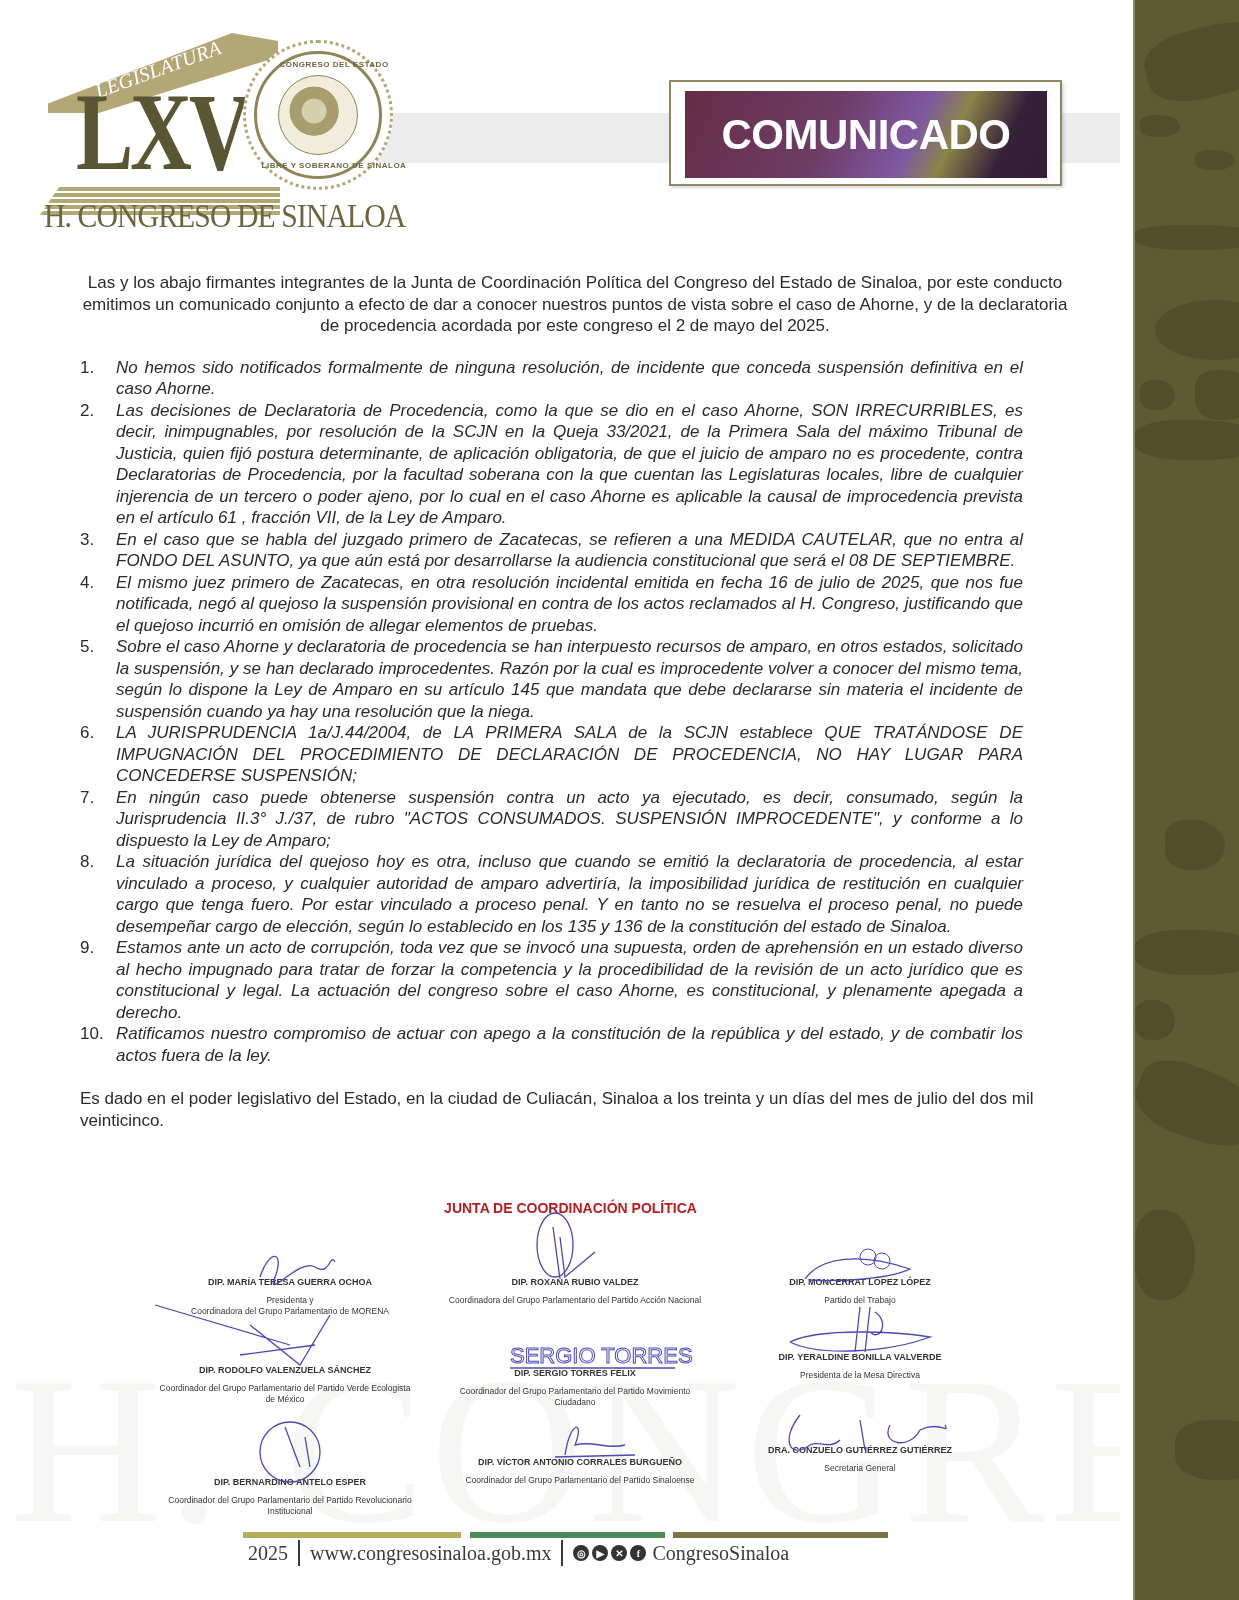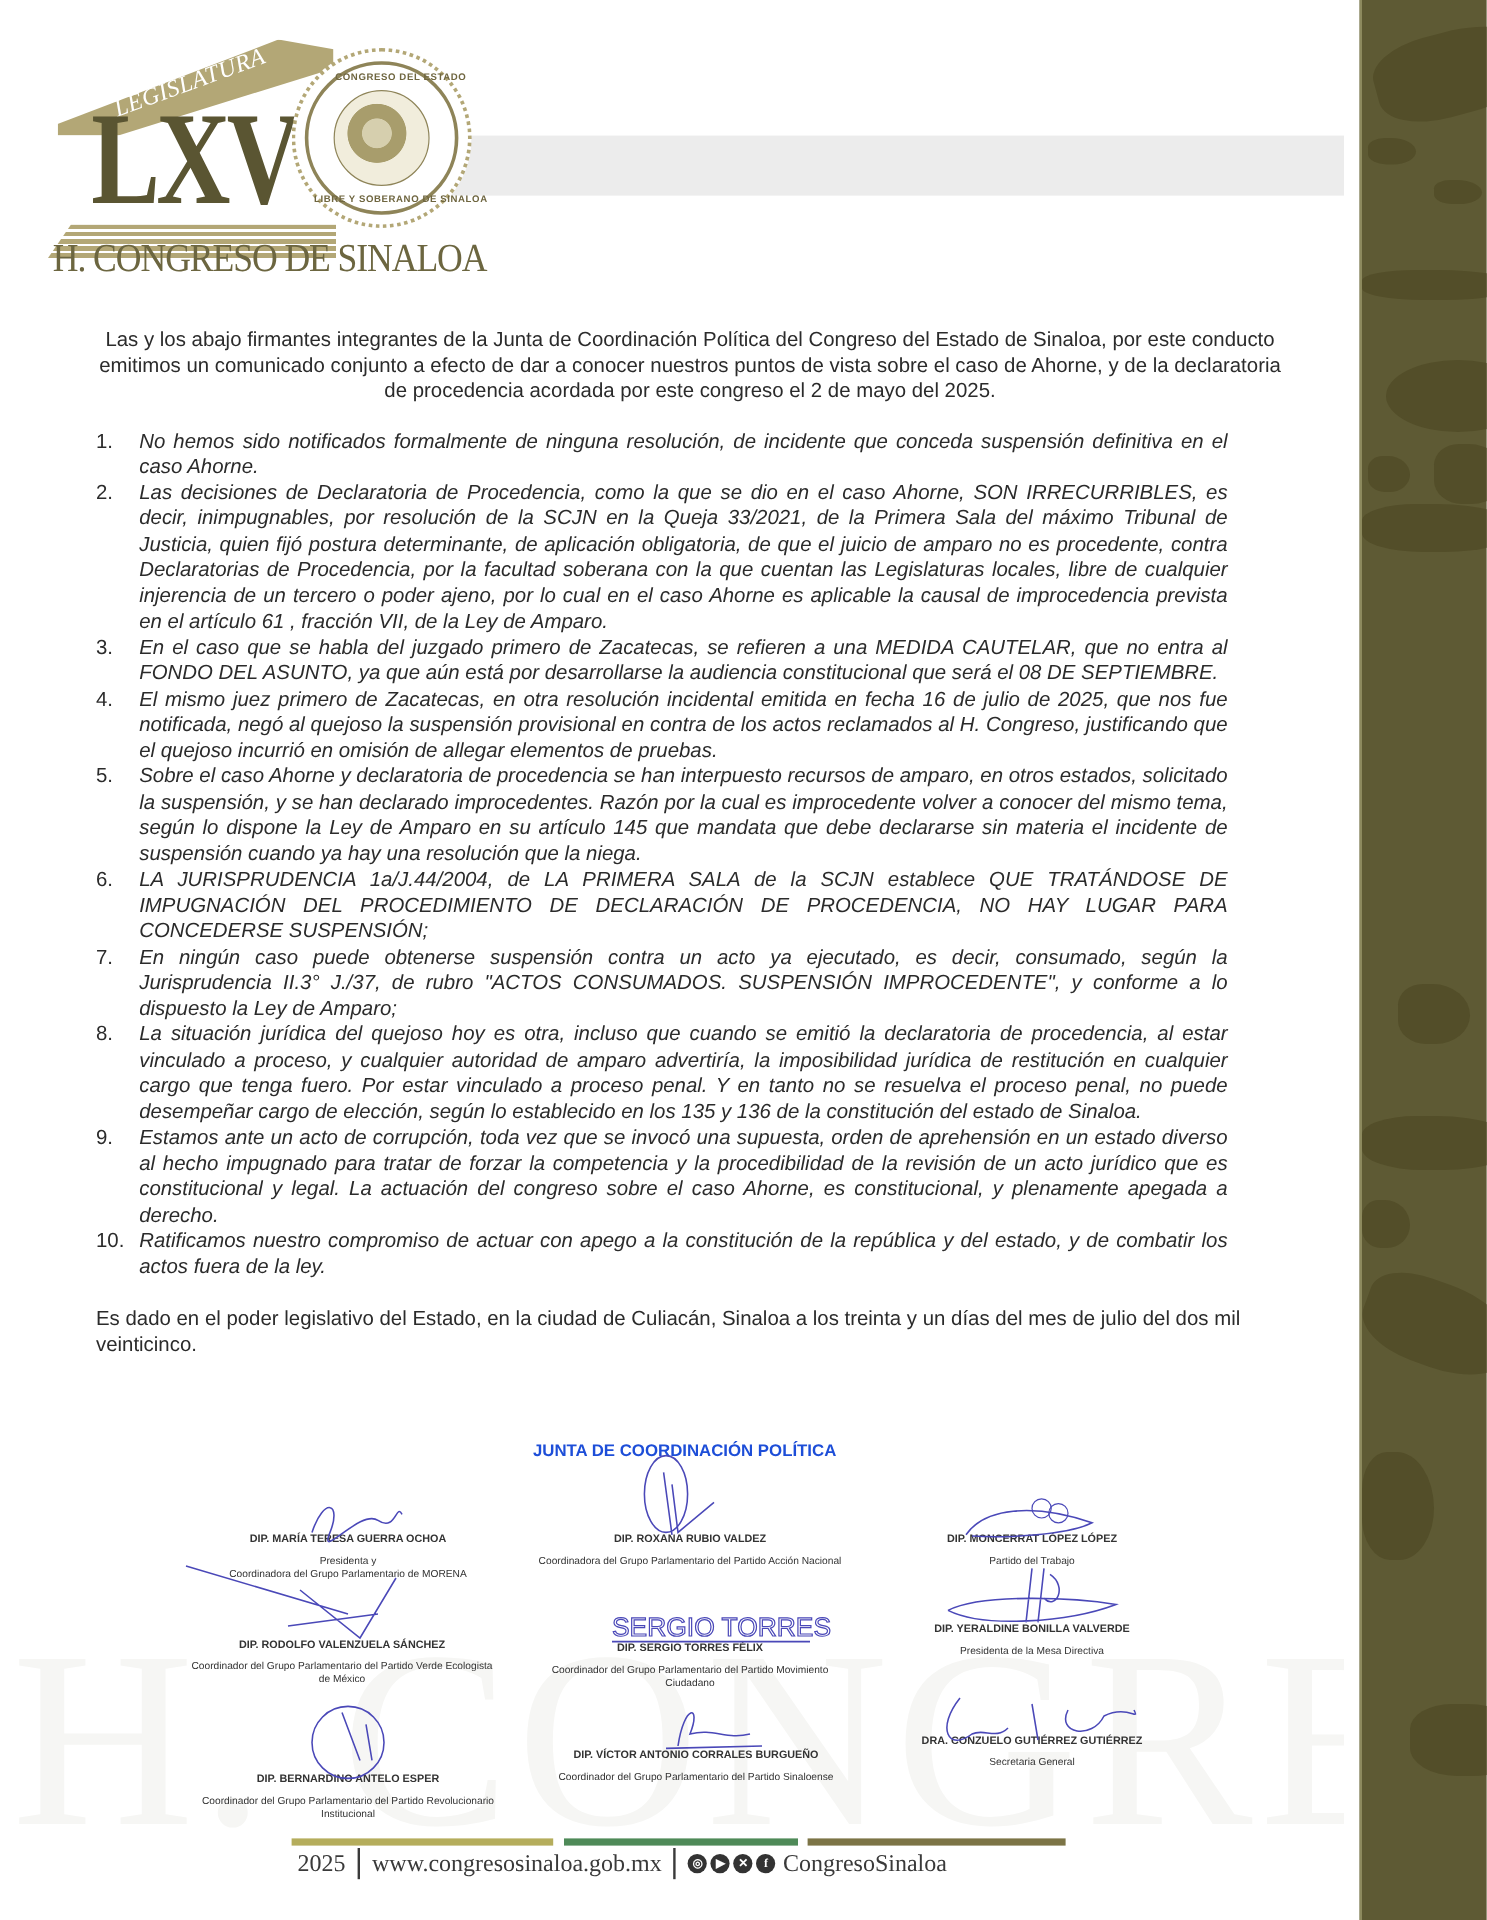--- a/index.html
+++ b/index.html
@@ -92,21 +92,21 @@
   .intro { text-align: center; }
   .points { list-style: none; margin-top: 20px; }
   .points li { display: flex; text-align: justify; }
   .points .num { width: 36px; flex: 0 0 36px; }
   .points .txt { width: 907px; font-style: italic; }
   .closing { margin-top: 22px; }
 
   
   .sign-title {
     position: absolute; left: 0; width: 1141px; top: 1200px; text-align: center;
-    font-size: 14px; font-weight: bold; color: #1d4ed8; z-index: 2;
+    font-size: 14px; font-weight: bold; color: #b91c1c; z-index: 2;
   }
   .sig { position: absolute; text-align: center; z-index: 2; color: #333; }
   .sig .name { font-size: 9px; font-weight: bold; white-space: nowrap; }
   .sig .role { font-size: 8.5px; margin-top: 8px; line-height: 11px; }
   .sig svg { position: absolute; overflow: visible; }
 
   
   .footer-bars { position: absolute; top: 1532px; left: 243px; height: 6px; width: 645px; }
   .footer-bars div { position: absolute; top: 0; height: 6px; }
   .footer {
@@ -155,20 +155,25 @@
   <div class="seal">
     <div class="ring">
       <span class="ring-text rt-top">CONGRESO DEL ESTADO</span>
       <div class="ring-inner"></div>
       <span class="ring-text rt-bot">LIBRE Y SOBERANO DE SINALOA</span>
     </div>
   </div>
 
   <div class="congreso-title">H. CONGRESO DE SINALOA</div>
 
+  <div class="comunicado-frame">
+    <div class="comunicado-box">
+      <span>COMUNICADO</span>
+    </div>
+  </div>
 </div>
 
 <div class="content">
   <p class="intro">Las y los abajo firmantes integrantes de la Junta de Coordinación Política del Congreso del Estado de Sinaloa, por este conducto emitimos un comunicado conjunto a efecto de dar a conocer nuestros  puntos de vista sobre el caso de Ahorne, y de la declaratoria de procedencia acordada por este congreso el 2 de mayo del 2025.</p>
   <ol class="points">
     <li>
         <span class="num">1.</span>
         <span class="txt">No hemos sido notificados formalmente de ninguna resolución, de incidente que conceda suspensión definitiva en el caso Ahorne.</span>
       </li>
     <li>

